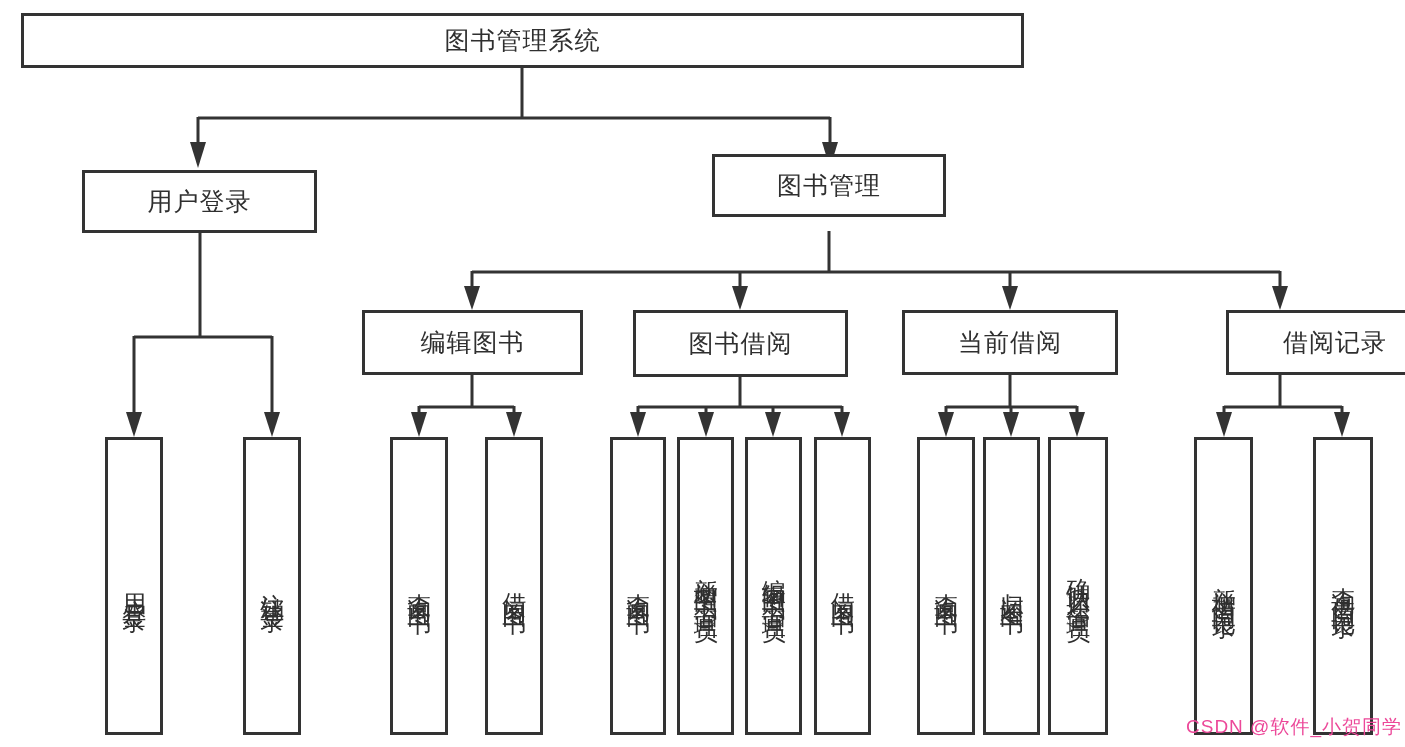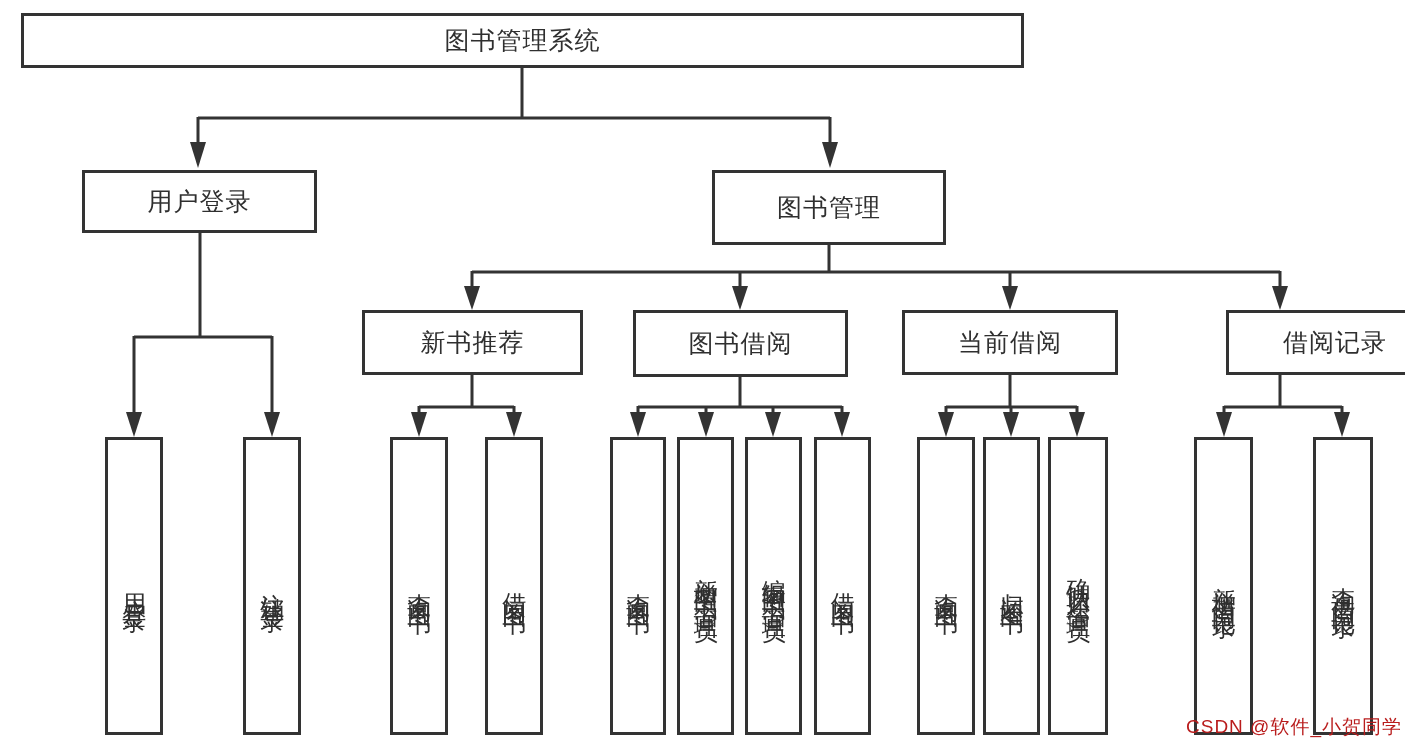--- a/index.html
+++ b/index.html
@@ -26,21 +26,21 @@
     writing-mode:vertical-rl;
     text-orientation:mixed;
     font-size:24px;
     letter-spacing:6px;
     line-height:1.1;
   }
   .watermark{
     position:absolute;
     left:1186px;top:714px;
     font-size:19px;
-    color:#b91c1c;
+    color:#ec4899;
     letter-spacing:1px;
     white-space:nowrap;
     z-index:5;
   }
 </style>
 </head>
 <body>
 
 <div class="canvas">
 
@@ -87,26 +87,26 @@
     </g>
   </svg>
 
   <div class="box hbox" style="left:21px;top:13px;width:1003px;height:55px">
     <span>图书管理系统</span>
   </div>
 
   <div class="box hbox" style="left:82px;top:170px;width:235px;height:63px">
     <span>用户登录</span>
   </div>
-  <div class="box hbox" style="left:712px;top:170px;width:234px;height:75px">
+  <div class="box hbox" style="left:712px;top:154px;width:234px;height:63px">
     <span>图书管理</span>
   </div>
 
   <div class="box hbox" style="left:362px;top:310px;width:221px;height:65px">
-    <span>新书推荐</span>
+    <span>编辑图书</span>
   </div>
   <div class="box hbox" style="left:902px;top:310px;width:216px;height:65px">
     <span>当前借阅</span>
   </div>
   <div class="box hbox" style="left:633px;top:310px;width:215px;height:67px">
     <span>图书借阅</span>
   </div>
   <div class="box hbox" style="left:1226px;top:310px;width:218px;height:65px">
     <span>借阅记录</span>
   </div>

